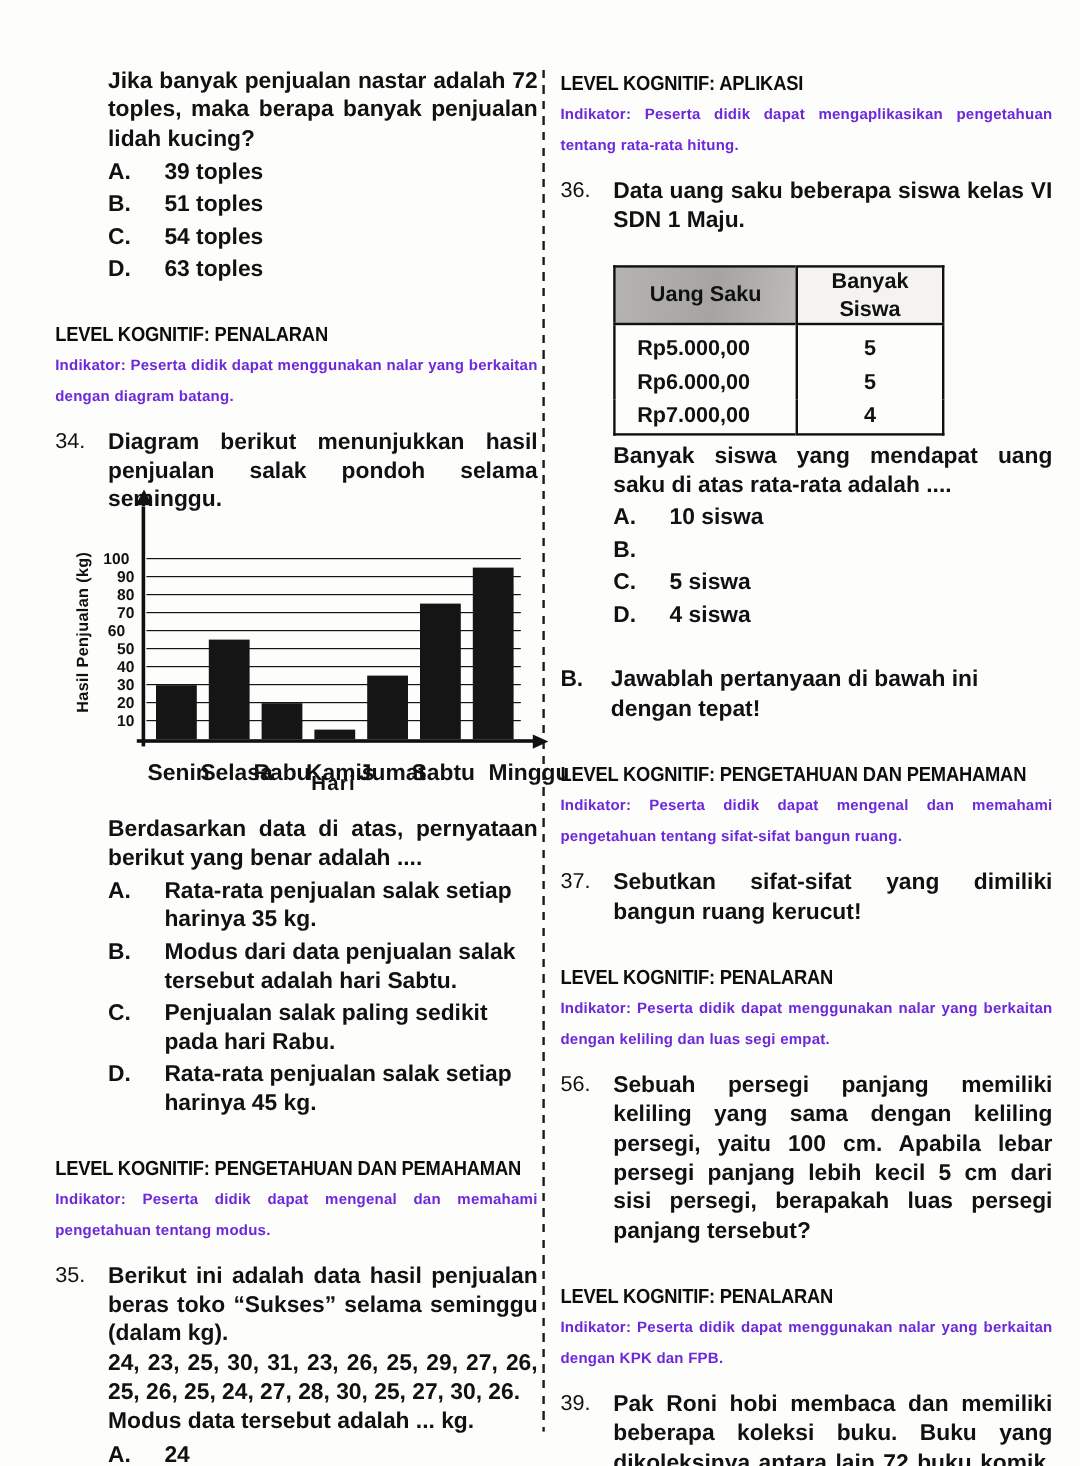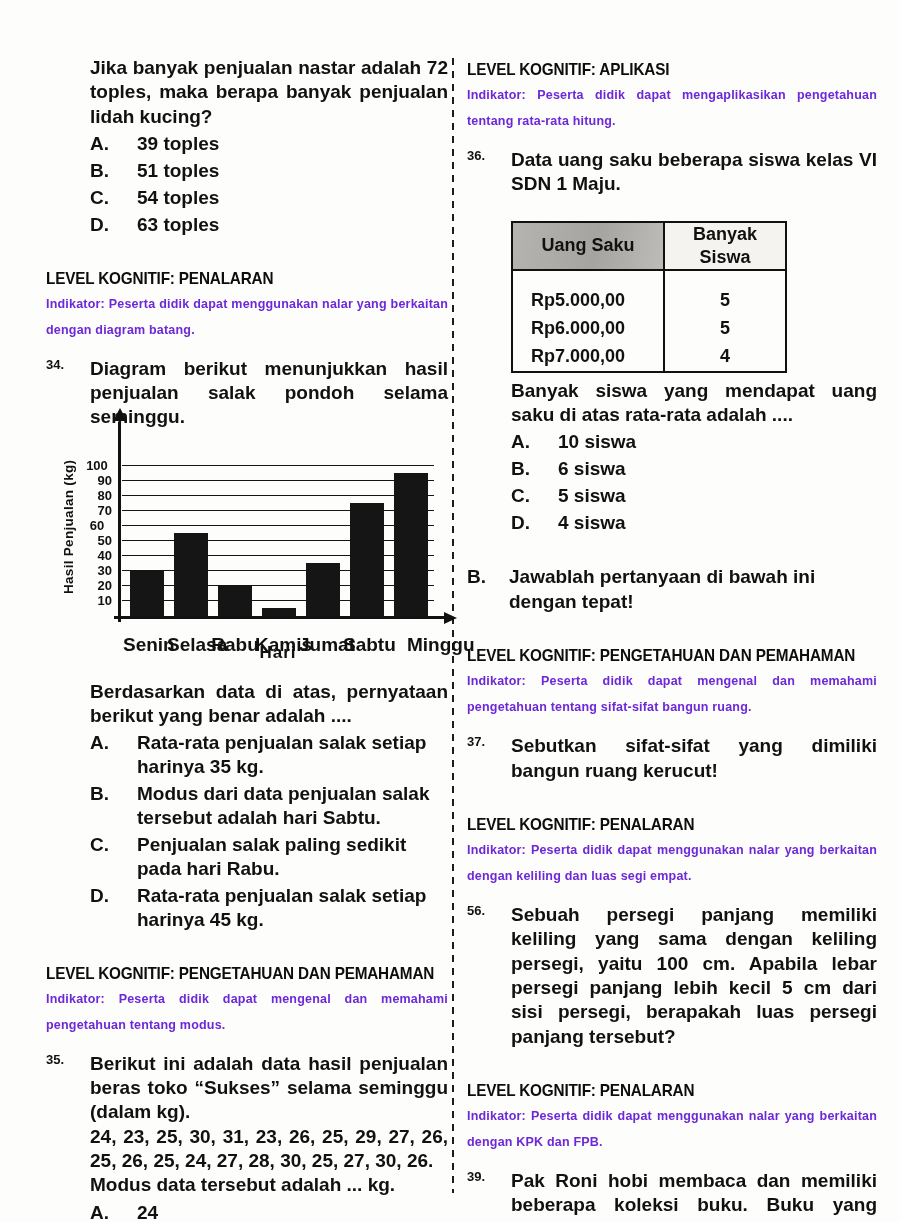--- a/index.html
+++ b/index.html
@@ -11,21 +11,21 @@
   .col-left{left:46px;width:402px;}
   .col-right{left:467px;top:52px;width:410px;}
 
   .lk{margin-top:32px;}
   .lk-title{display:inline-block;font-size:17px;font-weight:bold;letter-spacing:-0.2px;
             transform:scaleX(.9);transform-origin:0 50%;white-space:nowrap;color:#0d0d0d;}
   .lk-ind{font-size:12.5px;font-weight:bold;line-height:26px;text-align:justify;
           letter-spacing:.2px;color:#6d28d9;margin-top:2px;}
 
   .q{display:flex;margin-top:14px;}
-  .qnum{flex:none;width:44px;font-size:13px;font-weight:bold;}
+  .qnum{flex:none;width:44px;font-size:18px;font-weight:normal;}
   .qbody{flex:1;font-size:19px;font-weight:bold;line-height:1.28;}
   .qbody p{margin:0;text-align:justify;}
   .opts{margin-top:3px;}
   .opt{display:flex;margin-top:3px;font-size:19px;font-weight:bold;line-height:1.26;}
   .optletter{flex:none;width:47px;}
   .opttext{flex:1;}
 
   
   .chart{position:relative;height:232px;margin:10px 0 2px -30px;}
   .chart-ylabel{position:absolute;left:0;top:-4px;height:182px;writing-mode:vertical-rl;
@@ -55,21 +55,21 @@
               font-weight:bold;}
   .uang-table th{font-size:18px;font-weight:bold;height:33px;padding:0 10px;}
   .uang-table th+th{border-left:2.5px solid #111;}
   .uang-table thead tr{border-bottom:2.5px solid #111;}
   .th-shaded{background:linear-gradient(100deg,#b5b4b0,#a5a4a0 55%,#bdbcb8);}
   .th-plain{background:#f4f3ef;}
   .uang-table td{font-size:18px;height:28px;padding:0 10px;}
   .uang-table td+td{border-left:2.5px solid #111;text-align:center;}
   .uang-table td:first-child{padding-left:18px;width:122px;}
   .uang-table td+td{width:100px;}
-  .uang-table tbody tr:first-child td{padding-top:16px;}
+  .uang-table tbody tr:first-child td{padding-top:6px;}
 
   .sec-b{display:flex;margin-top:30px;font-size:19px;font-weight:bold;line-height:1.3;}
   .sec-b .optletter{width:42px;}
 </style>
 </head>
 <body>
 
 <div class="page">
   <div class="divider"></div>
 
@@ -238,21 +238,20 @@
         </table>
 
         <p>Banyak siswa yang mendapat uang saku di atas rata-rata adalah ....</p>
         <div class="opts">
             <div class="opt">
               <span class="optletter">A.</span>
               <span class="opttext">10 siswa</span>
             </div>
             <div class="opt">
               <span class="optletter">B.</span>
-              <span class="opttext">6 siswa</span>
             </div>
             <div class="opt">
               <span class="optletter">C.</span>
               <span class="opttext">5 siswa</span>
             </div>
             <div class="opt">
               <span class="optletter">D.</span>
               <span class="opttext">4 siswa</span>
             </div>
           </div>

